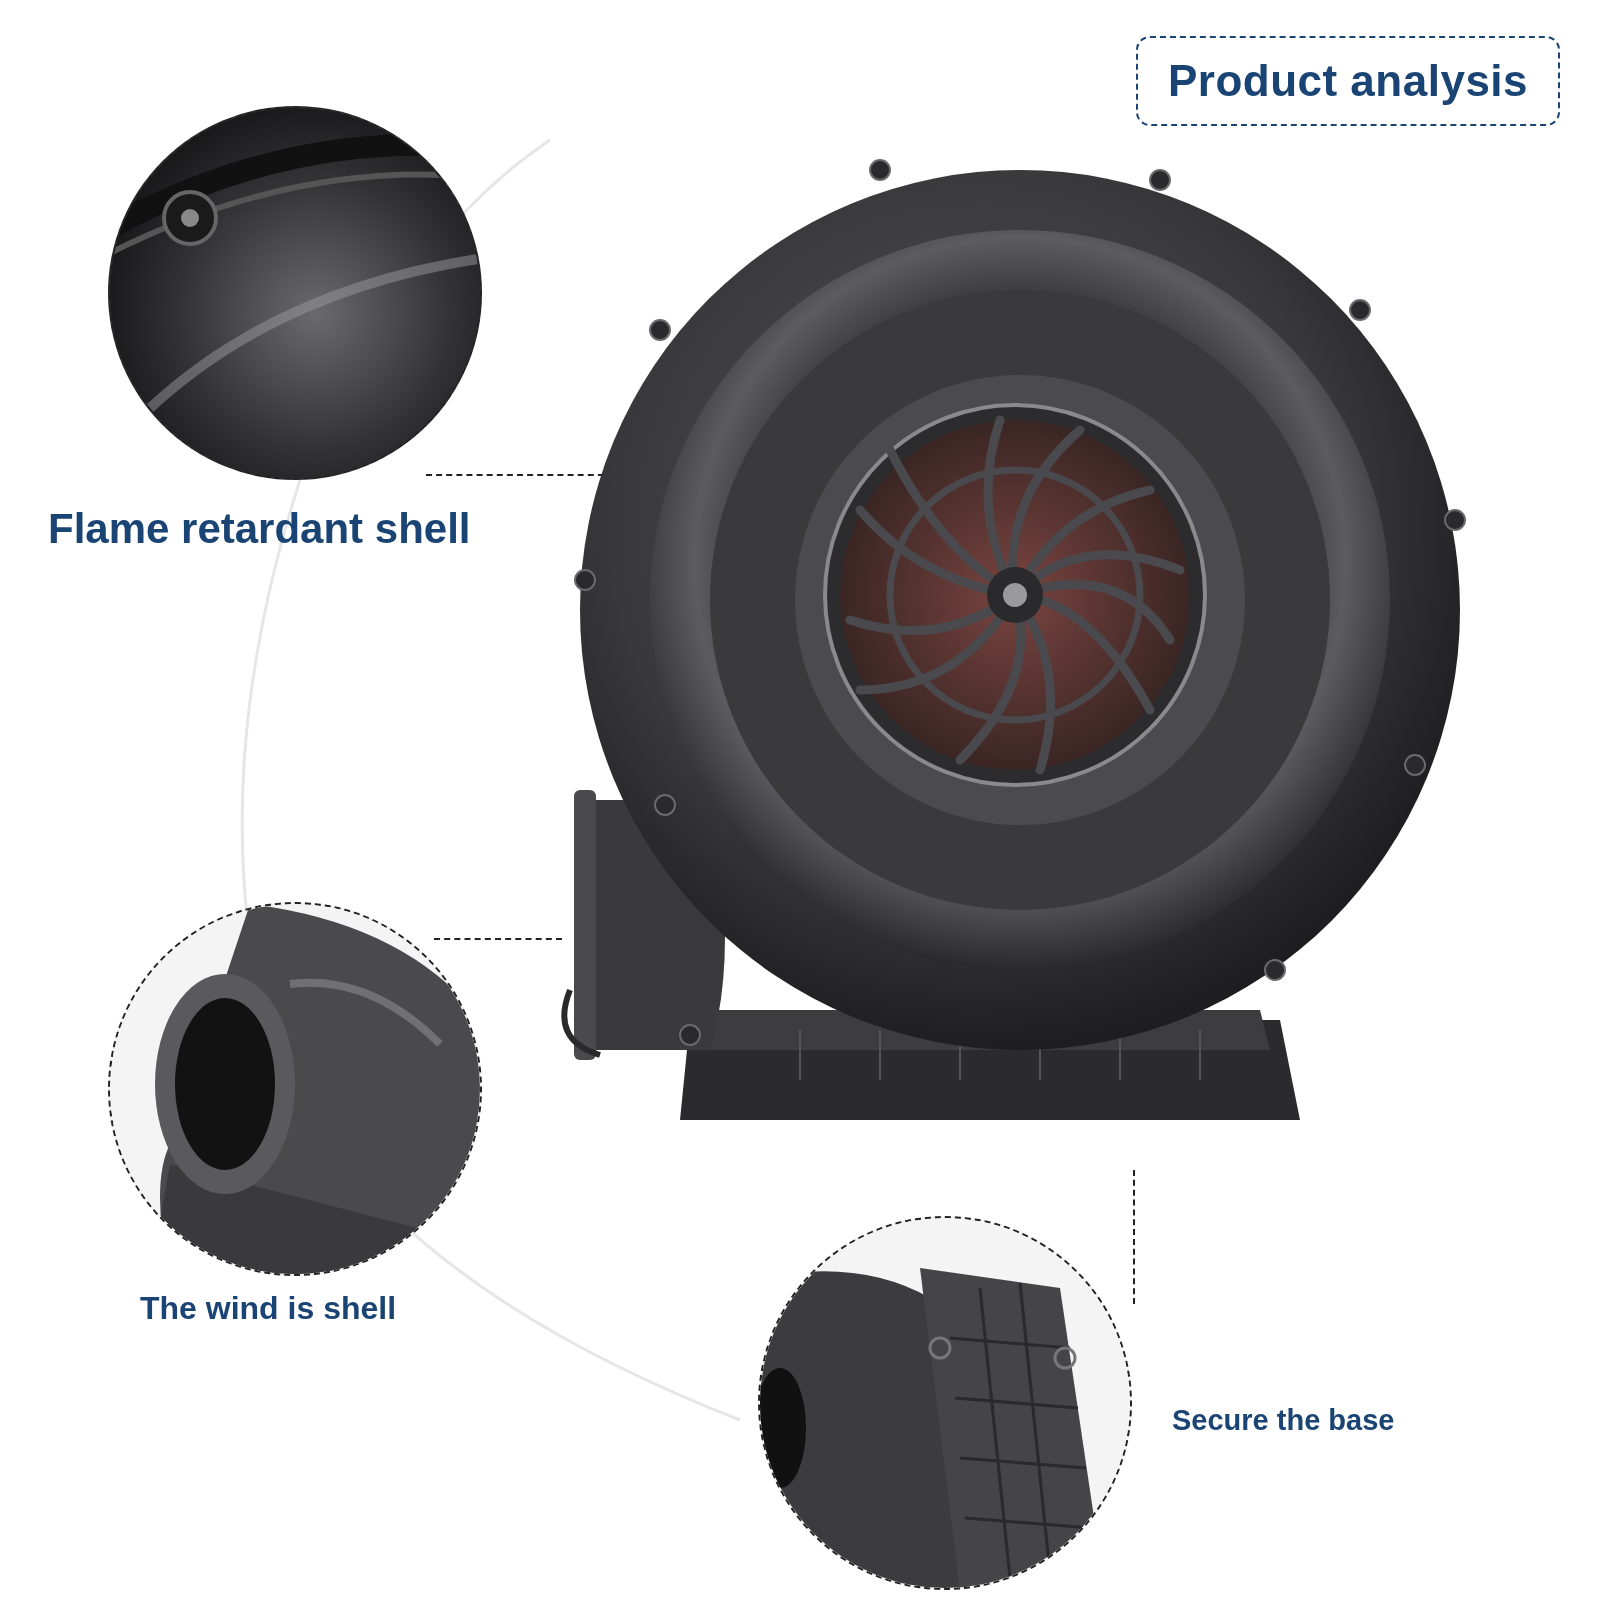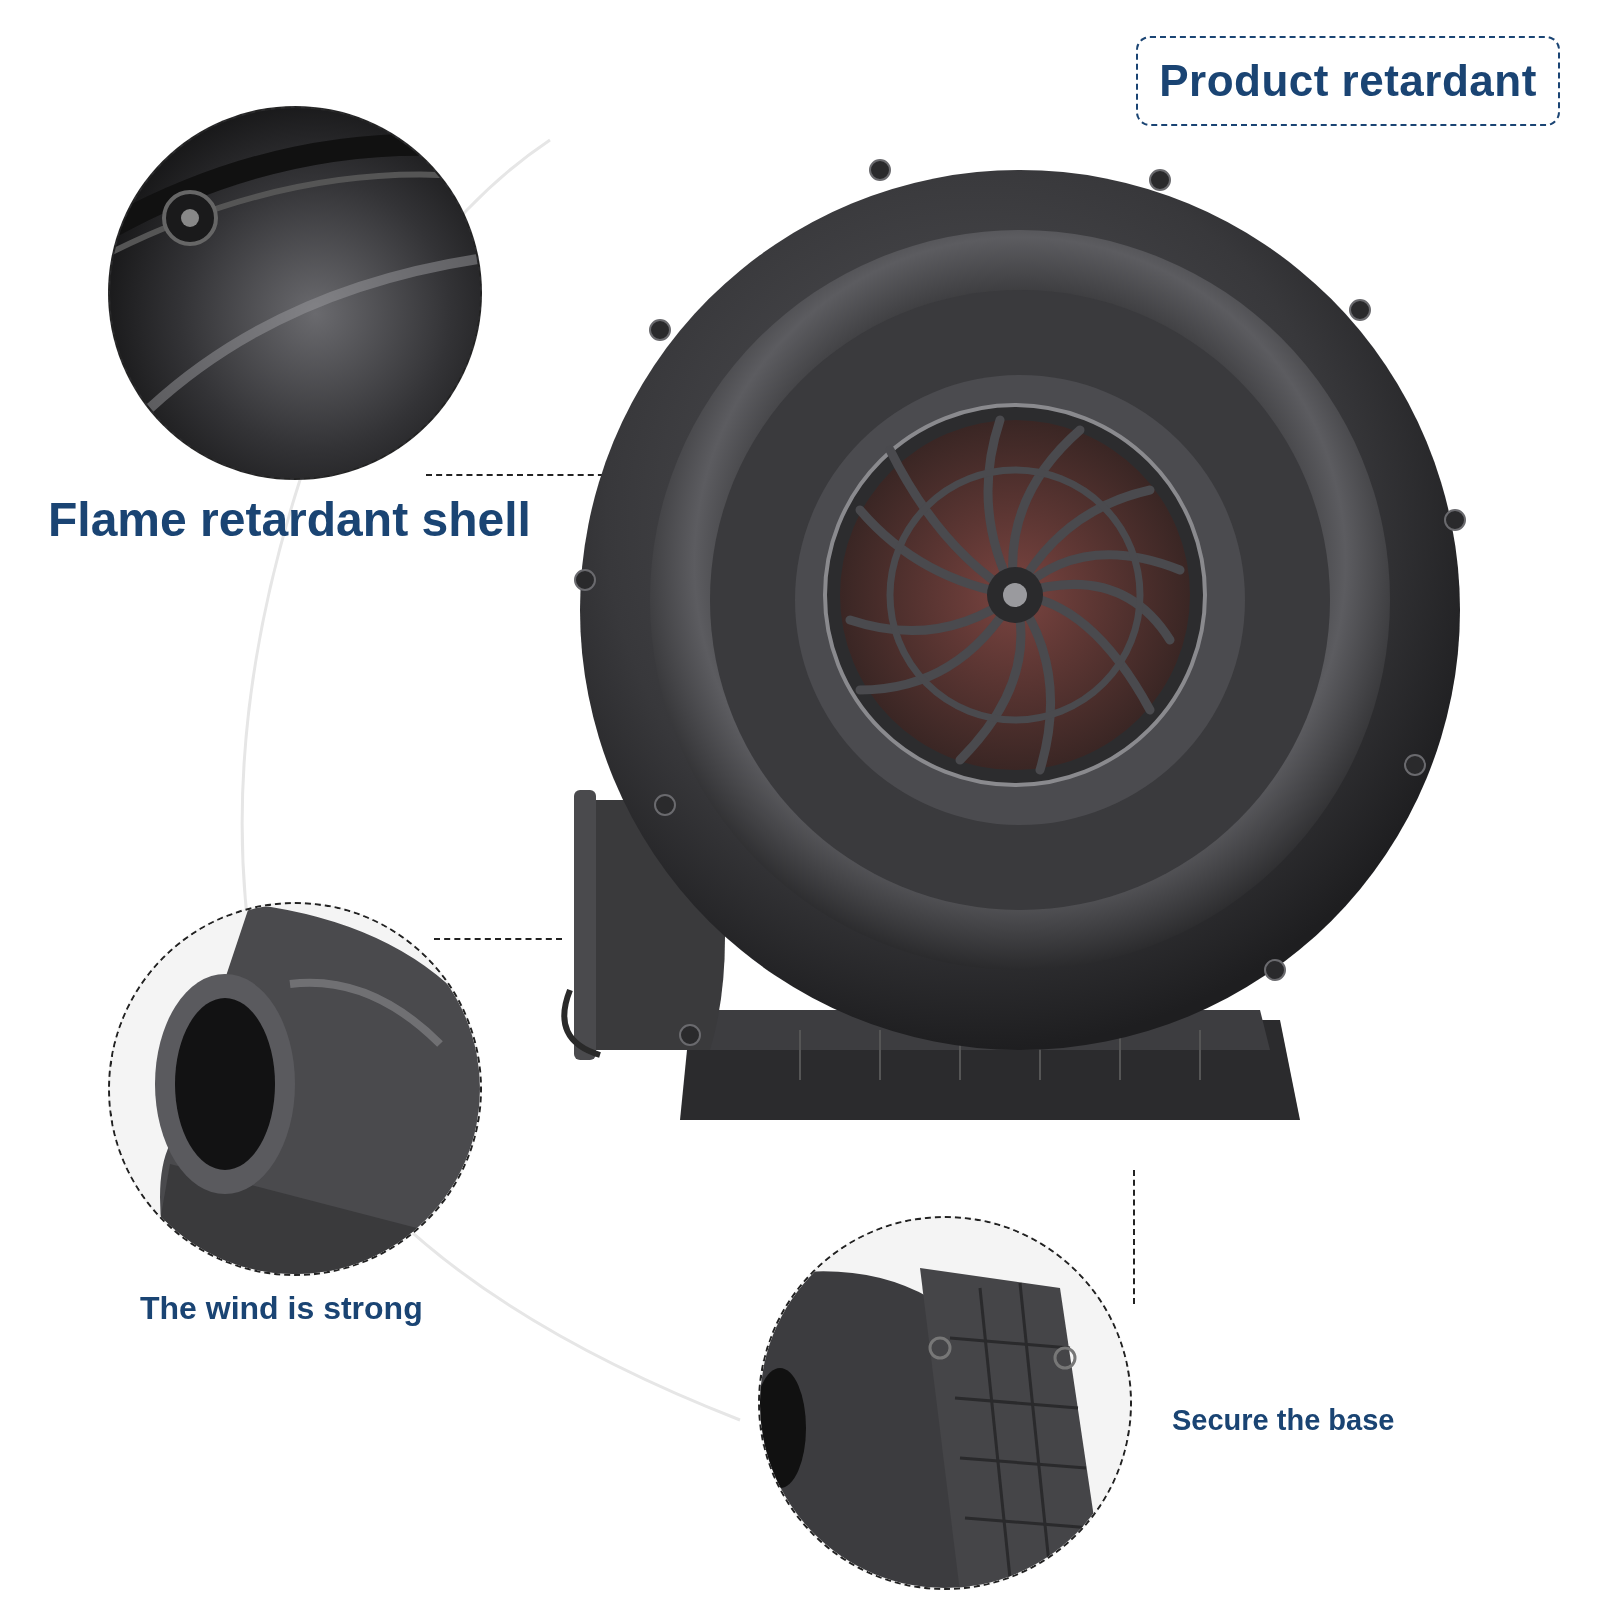--- a/index.html
+++ b/index.html
@@ -6,39 +6,39 @@
   body { width:1600px; height:1600px; position:relative; overflow:hidden;
          font-family:"Liberation Sans", "DejaVu Sans", sans-serif; }
   .abs { position:absolute; }
   .title-box {
     left:1136px; top:36px; width:424px; height:90px;
     border:2px dashed #1a4473; border-radius:14px; box-sizing:border-box;
     display:flex; align-items:center; justify-content:center;
   }
   .title-text { color:#1a4473; font-weight:700; font-size:44px; letter-spacing:0.5px; }
   .label { color:#1a4473; font-weight:700; white-space:nowrap; }
-  .lbl-shell { left:48px; top:492px; font-size:48px; }
+  .lbl-shell { left:48px; top:505px; font-size:42px; }
   .lbl-wind { left:140px; top:1290px; font-size:32px; }
   .lbl-base { left:1172px; top:1404px; font-size:29px; }
   .hdash { height:0; border-top:2px dashed #222; }
   .vdash { width:0; border-left:2px dashed #222; }
   .circle {
     border-radius:50%; border:2px dashed #222; box-sizing:border-box; overflow:hidden;
   }
   svg { display:block; }
 </style>
 </head>
 <body>
 
 <svg class="abs" style="left:0;top:0" width="1600" height="1600">
   <path d="M 550 140 Q 400 240 300 480 Q 210 760 260 1000 Q 330 1260 740 1420" fill="none" stroke="#e6e6e6" stroke-width="3"></path>
 </svg>
 
 <div class="abs title-box">
-  <span class="title-text">Product retardant</span>
+  <span class="title-text">Product analysis</span>
 </div>
 
 <div class="abs circle" style="left:108px;top:106px;width:374px;height:374px;background:#2c2c2e;">
   <svg width="374" height="374">
     <defs>
       <radialGradient id="g1" cx="0.55" cy="0.55" r="0.6">
         <stop offset="0" stop-color="#6a6a6e"></stop>
         <stop offset="0.6" stop-color="#333336"></stop>
         <stop offset="1" stop-color="#151516"></stop>
       </radialGradient>
@@ -58,21 +58,21 @@
   <svg width="374" height="374">
     <rect width="374" height="374" fill="#f4f4f4"></rect>
     <path d="M 140 0 Q 300 20 374 120 L 374 374 L 60 374 Q 40 280 60 240 Z" fill="#4a4a4d"></path>
     <path d="M 60 260 L 330 330 L 330 374 L 40 374 Z" fill="#3a3a3c"></path>
     <ellipse cx="115" cy="180" rx="70" ry="110" fill="#5a5a5e"></ellipse>
     <ellipse cx="115" cy="180" rx="50" ry="86" fill="#121213"></ellipse>
     <path d="M 180 80 Q 260 70 330 140" stroke="#8a8a8e" stroke-width="8" fill="none" opacity="0.6"></path>
   </svg>
 </div>
 <div class="abs hdash" style="left:434px;top:938px;width:128px;"></div>
-<div class="abs label lbl-wind">The wind is strong</div>
+<div class="abs label lbl-wind">The wind is shell</div>
 
 <div class="abs circle" style="left:758px;top:1216px;width:374px;height:374px;background:#f4f4f4;">
   <svg width="374" height="374">
     <rect width="374" height="374" fill="#f4f4f4"></rect>
     <path d="M 0 60 Q 100 40 170 80 L 210 374 L 0 374 Z" fill="#3c3c3f"></path>
     <ellipse cx="20" cy="210" rx="26" ry="60" fill="#111"></ellipse>
     <path d="M 160 50 L 300 70 L 340 340 L 200 374 Z" fill="#454548"></path>
     <g stroke="#2a2a2c" stroke-width="3">
       <line x1="190" y1="120" x2="310" y2="130"></line>
       <line x1="195" y1="180" x2="318" y2="190"></line>

